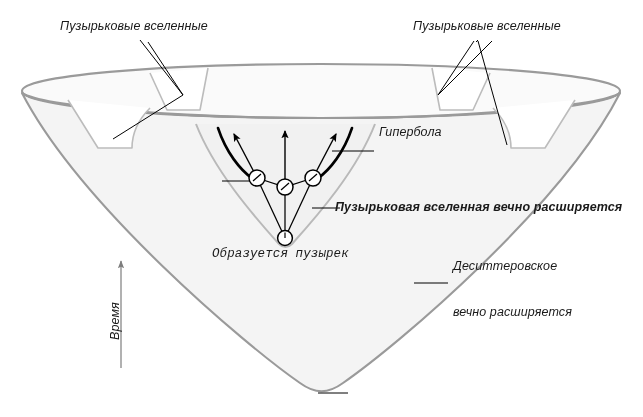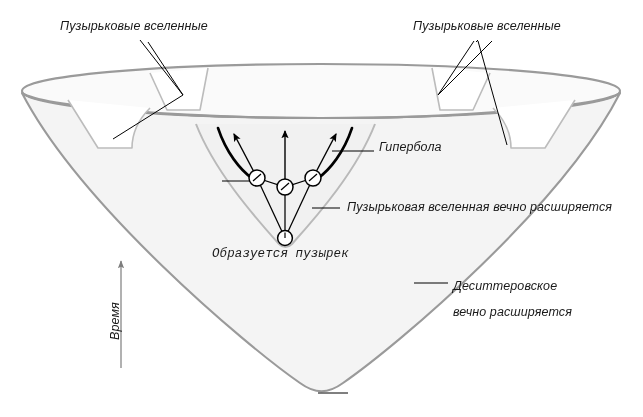--- a/index.html
+++ b/index.html
@@ -144,26 +144,26 @@
 
     <g>
       <path d="M121,368 L121,261" fill="none" stroke="#7d7d7d" stroke-width="1.2" marker-end="url(#arrHeadThin)"></path>
     </g>
   </svg>
 
   <div class="lbl" style="left:60px;top:19px;">Пузырьковые вселенные</div>
 
   <div class="lbl" style="left:413px;top:19px;">Пузырьковые вселенные</div>
 
-  <div class="lbl" style="left:379px;top:140px;text-align:right;">Гипербола</div>
+  <div class="lbl" style="left:379px;top:125px;text-align:right;">Гипербола</div>
 
 
-  <div class="lbl" style="left:347px;top:200px;">Пузырьковая вселенная вечно расширяется</div>
+  <div class="lbl" style="left:335px;top:200px;font-weight:bold;">Пузырьковая вселенная вечно расширяется</div>
 
   <div class="lbl" style="left:212px;top:247px;font-family:Liberation Mono, monospace;">Образуется пузырек</div>
 
-  <div class="lbl" style="left:453px;top:279px;text-align:center;">Деситтеровское</div>
+  <div class="lbl" style="left:453px;top:259px;text-align:center;">Деситтеровское</div>
   <div class="lbl" style="left:453px;top:305px;">вечно расширяется</div>
 
 
   <div class="lbl vert" style="left:108px;top:340px;">Время</div>
 
 </div>
 
 </body></html>

